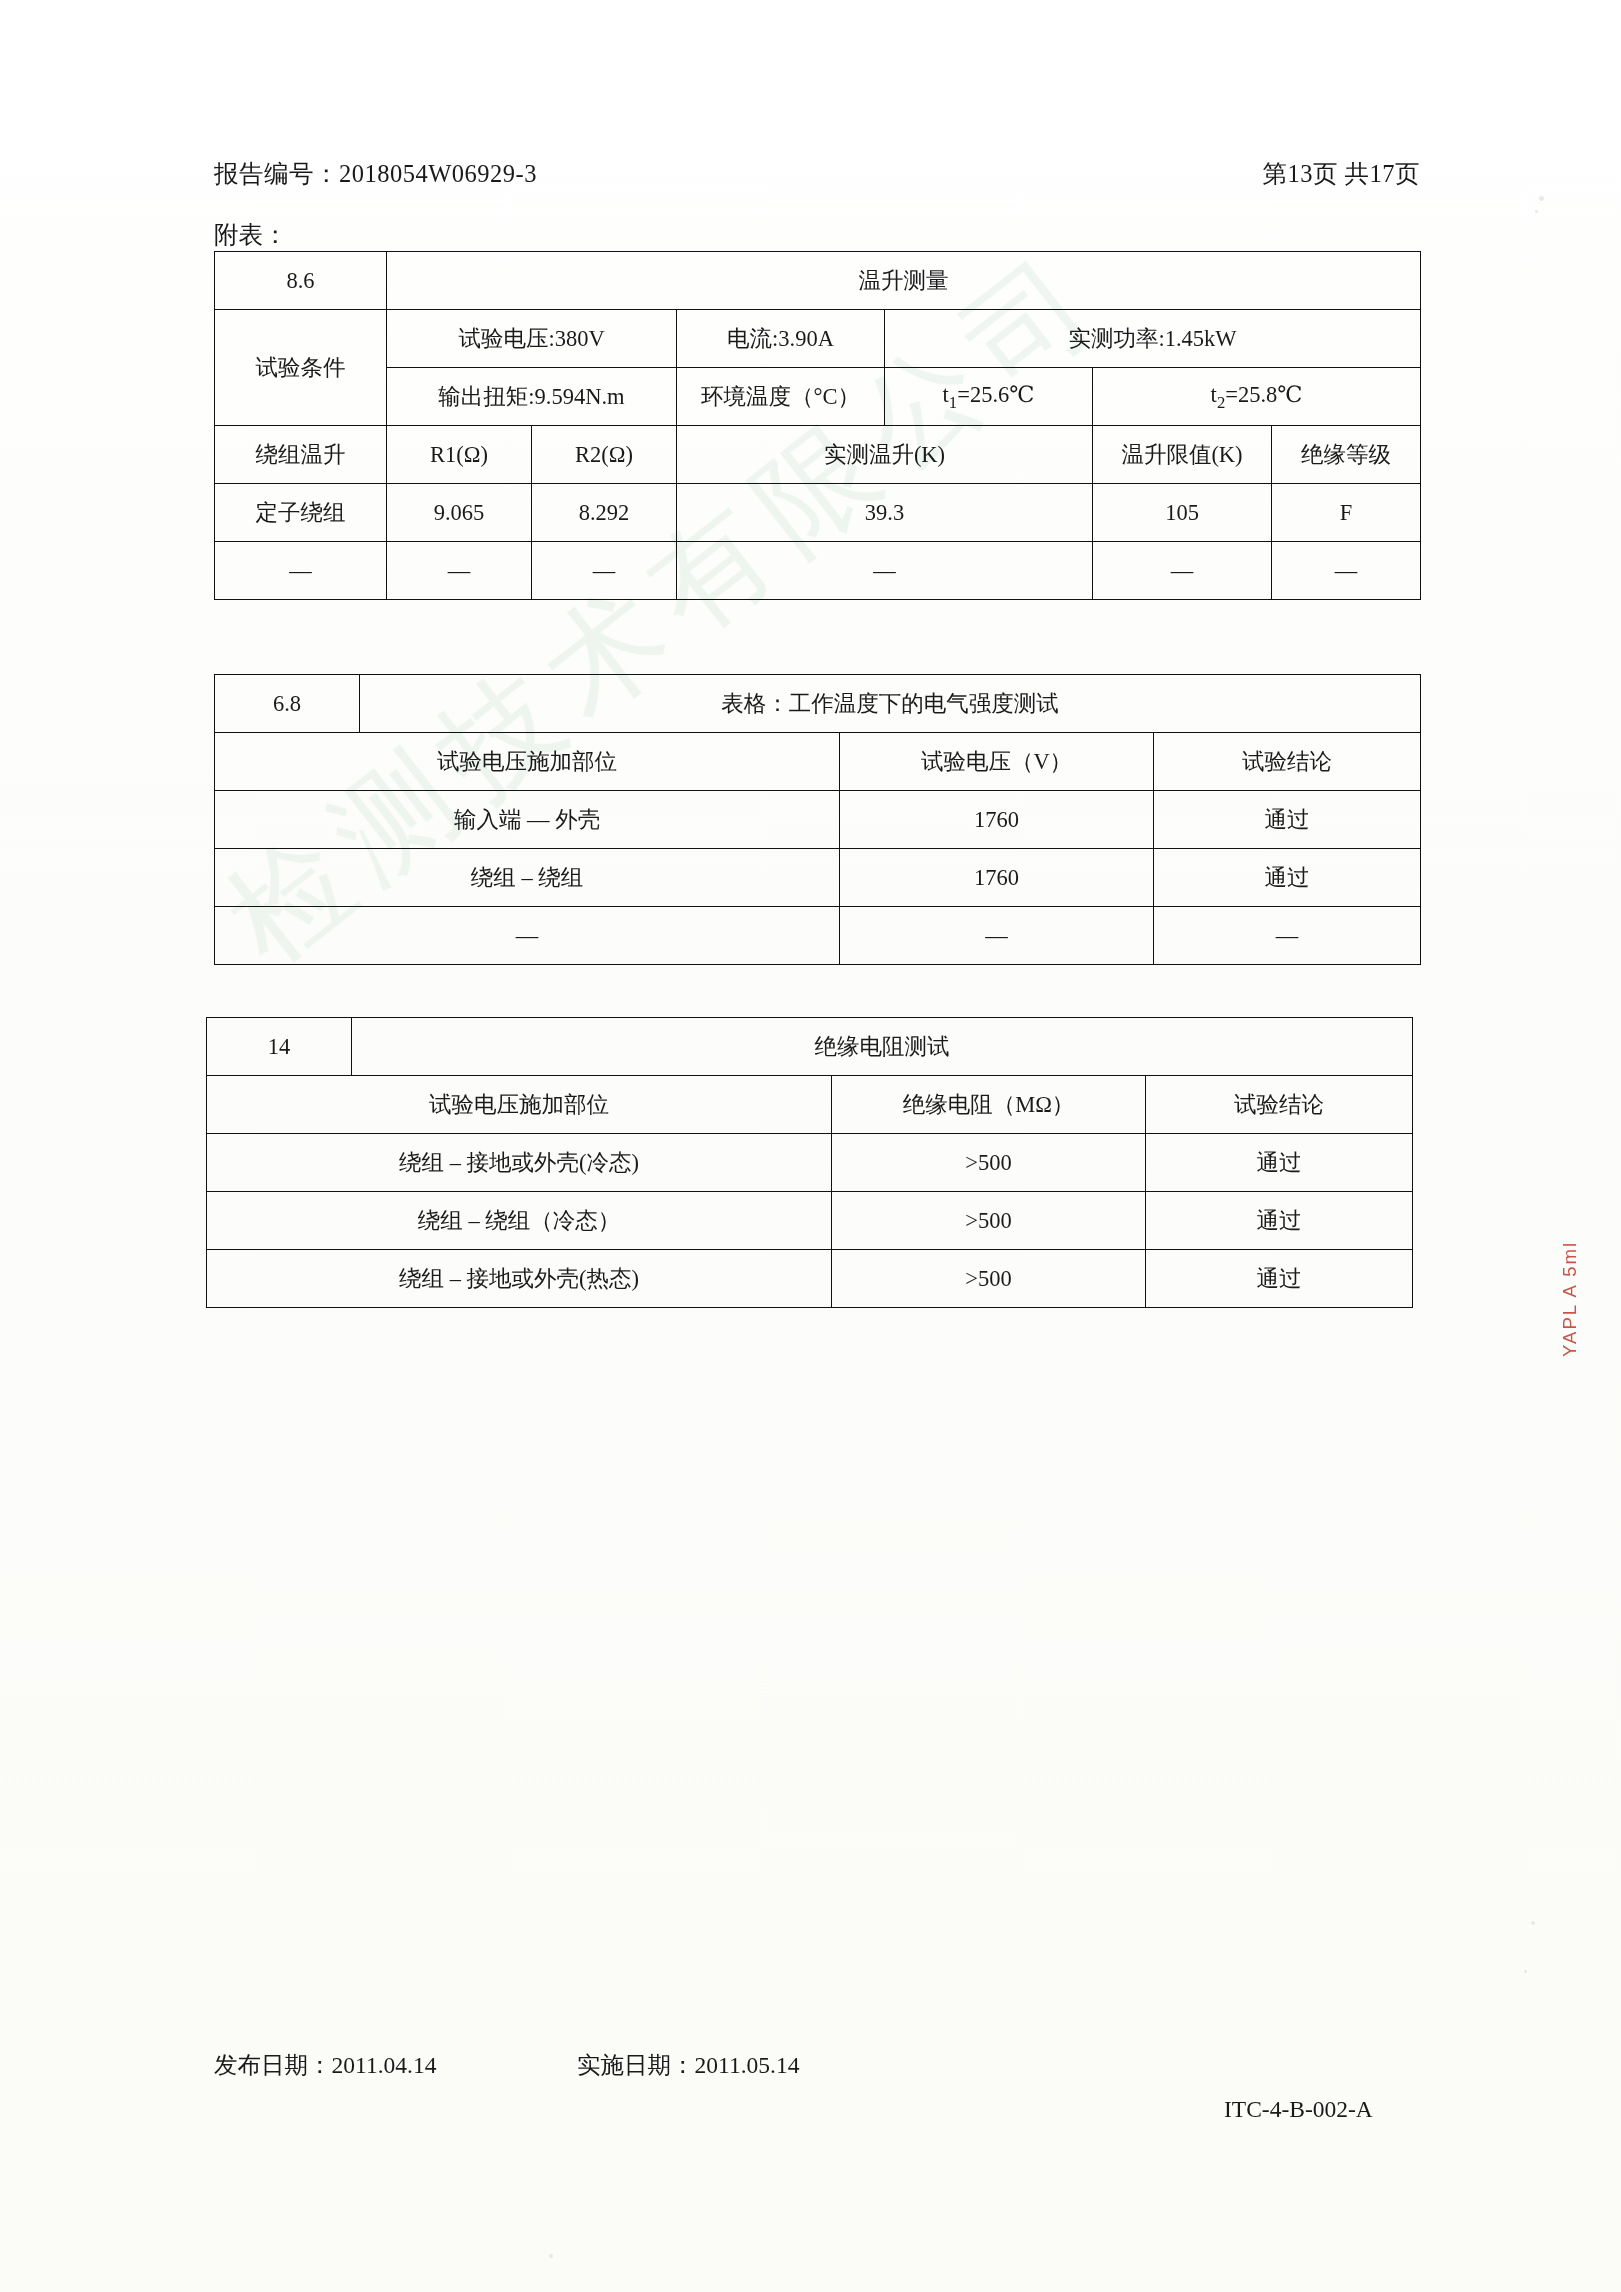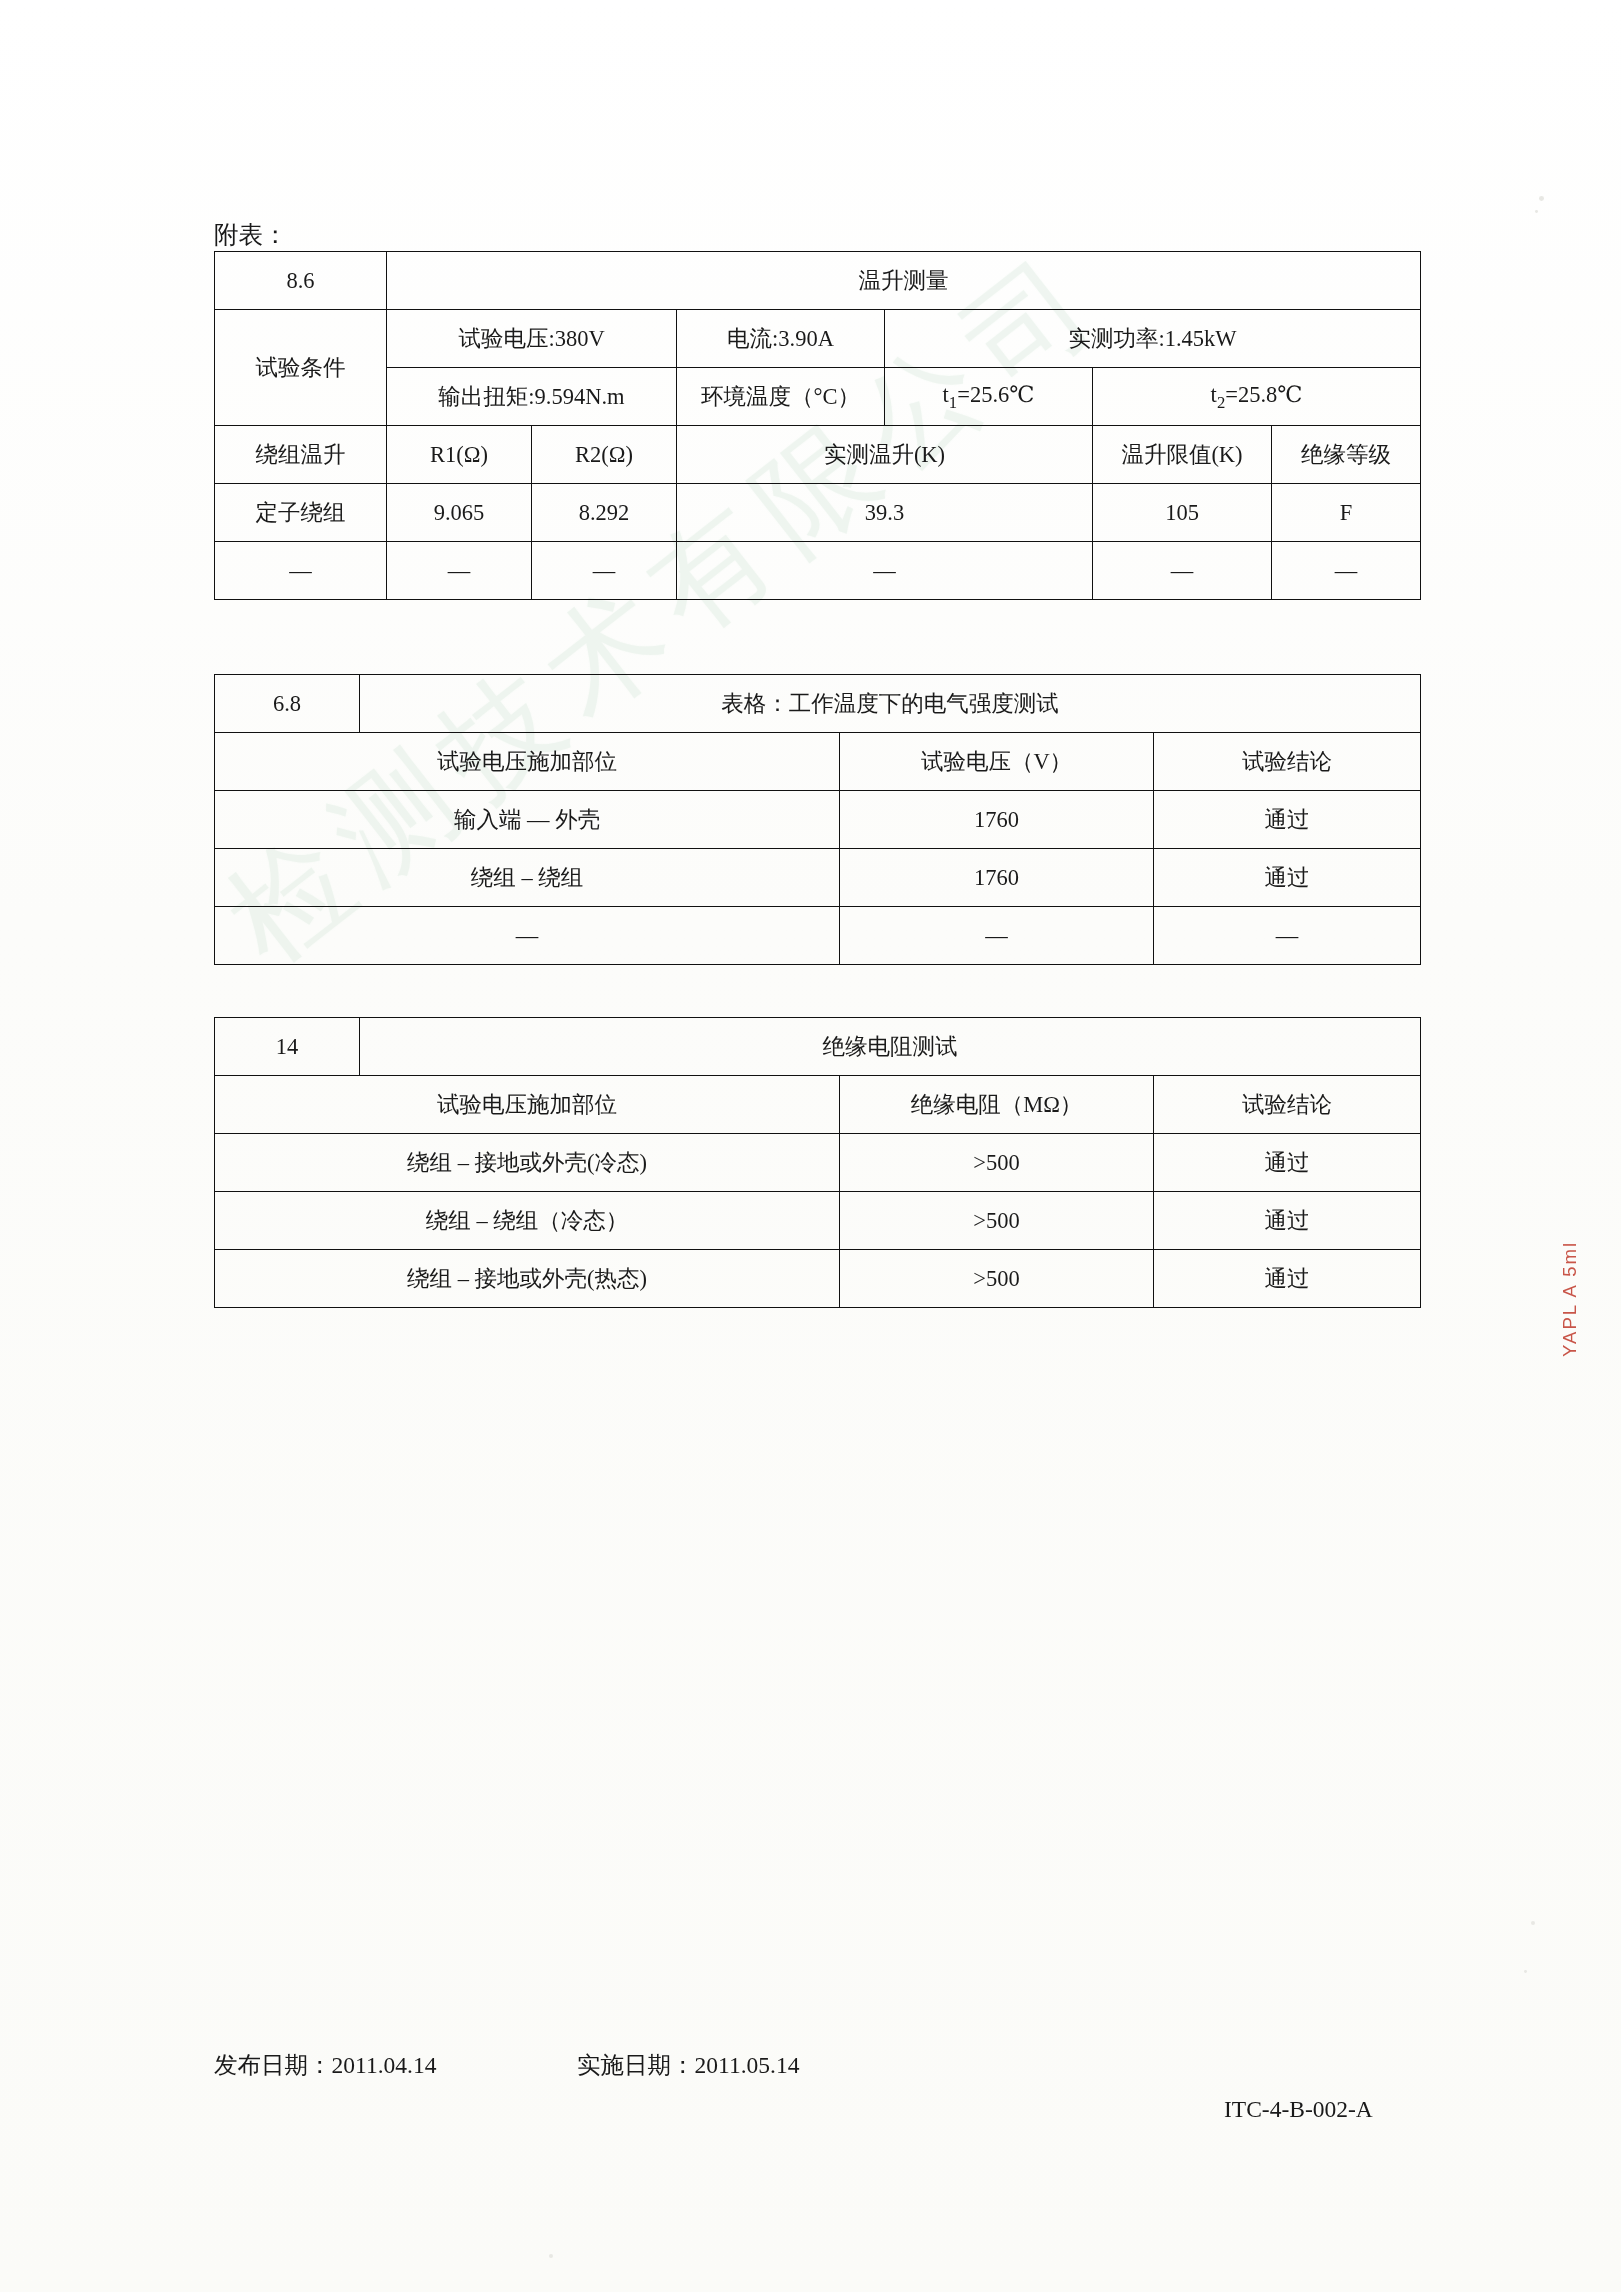--- a/index.html
+++ b/index.html
@@ -94,21 +94,21 @@
   .sub {
     font-size: 16.7px;
     vertical-align: sub;
   }
 
   
   #t1 { left: 214px; top: 251px; width: 1206px; }
   
   #t2 { left: 214px; top: 674px; width: 1206px; }
   
-  #t3 { left: 214px; top: 1017px; width: 1206px; }
+  #t3 { left: 206px; top: 1017px; width: 1206px; }
 
   .footer {
     position: absolute;
     left: 214px;
     top: 2049px;
     width: 1206px;
     font-size: 23.5px;
   }
   .footer .f1 { position: absolute; left: 0; }
   .footer .f2 { position: absolute; left: 363px; }
@@ -135,20 +135,24 @@
     border-radius: 50%;
   }
 </style>
 </head>
 <body>
 
 <div class="page">
 
   <div class="watermark">检测技术有限公司</div>
 
+  <div class="header">
+    <span>报告编号：2018054W06929-3</span>
+    <span>第13页  共17页</span>
+  </div>
 
   <div class="subtitle">附表：</div>
 
   <table class="doc" id="t1">
     <colgroup>
       <col style="width:172px">
       <col style="width:145px">
       <col style="width:145px">
       <col style="width:208px">
       <col style="width:208px">

